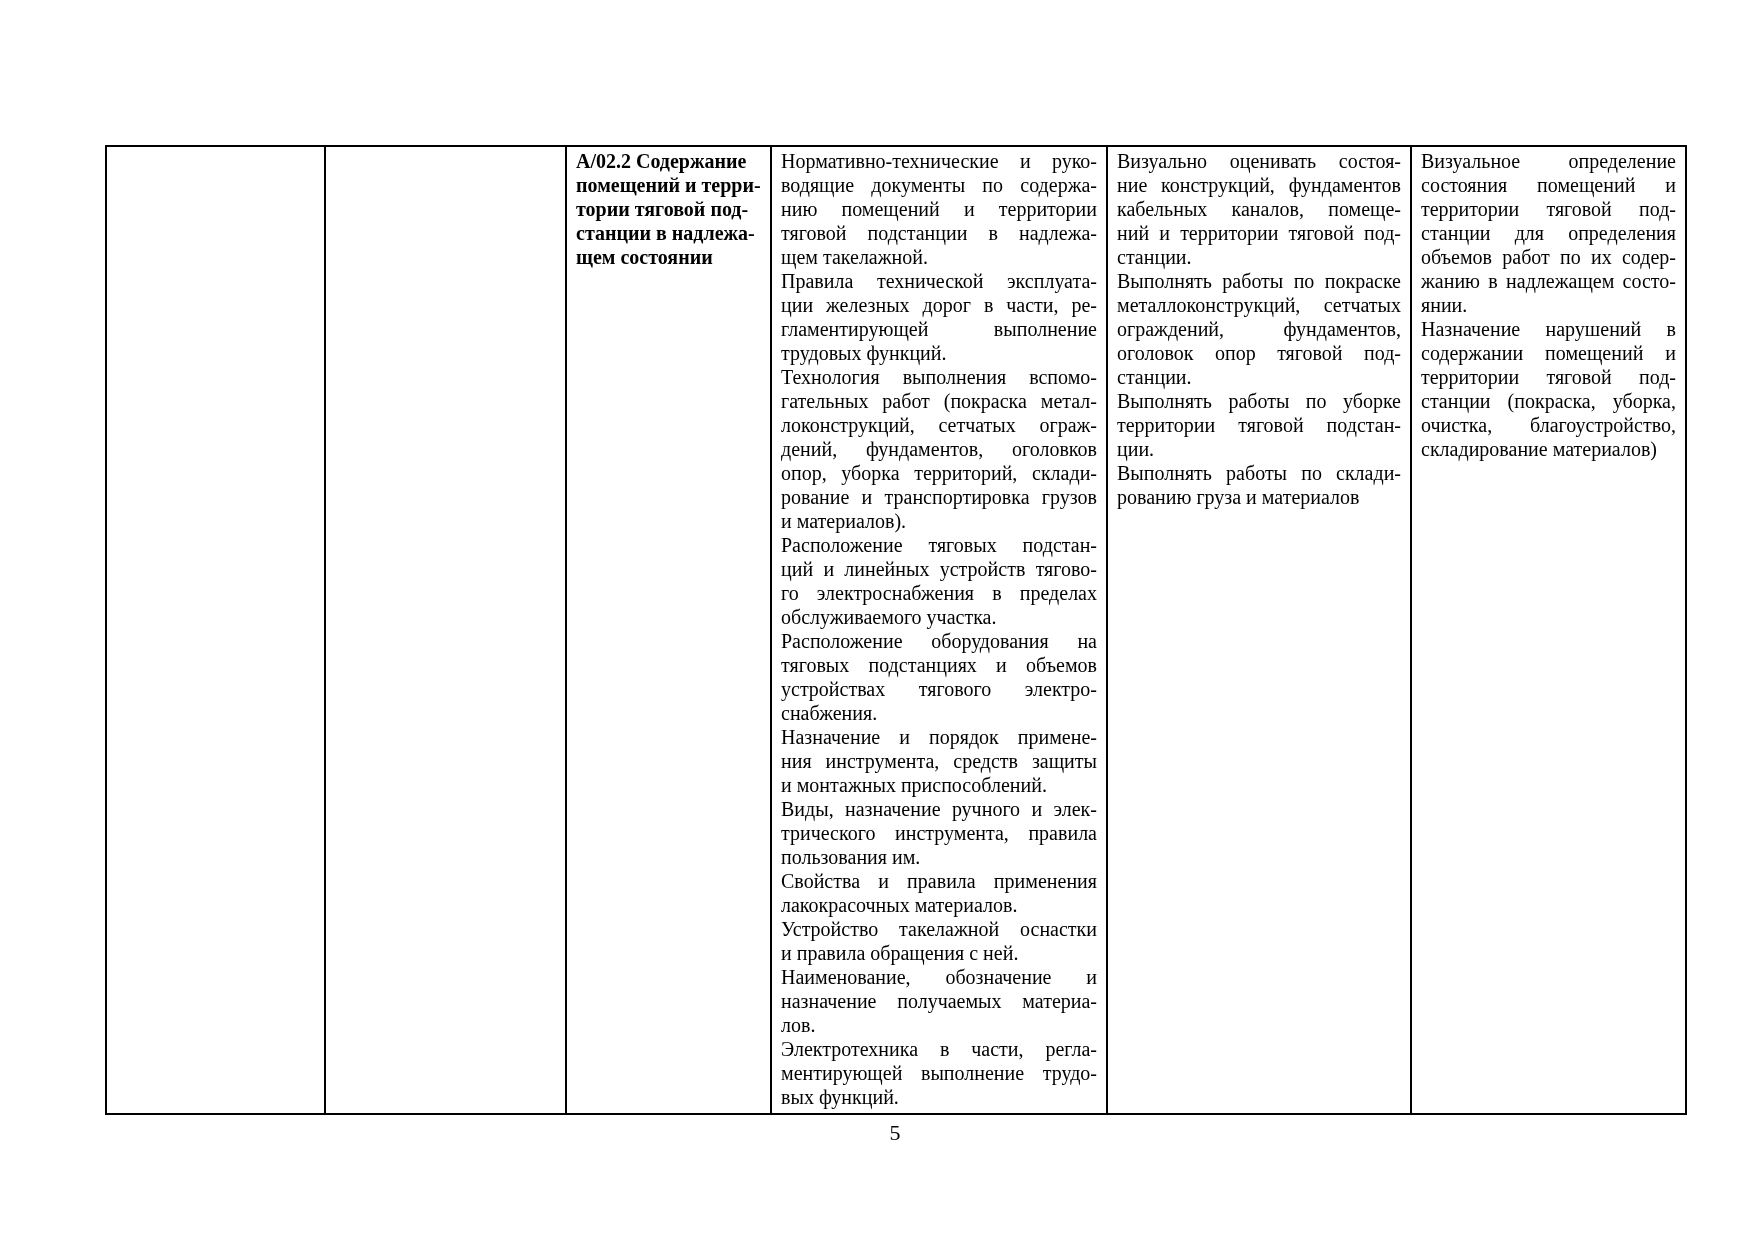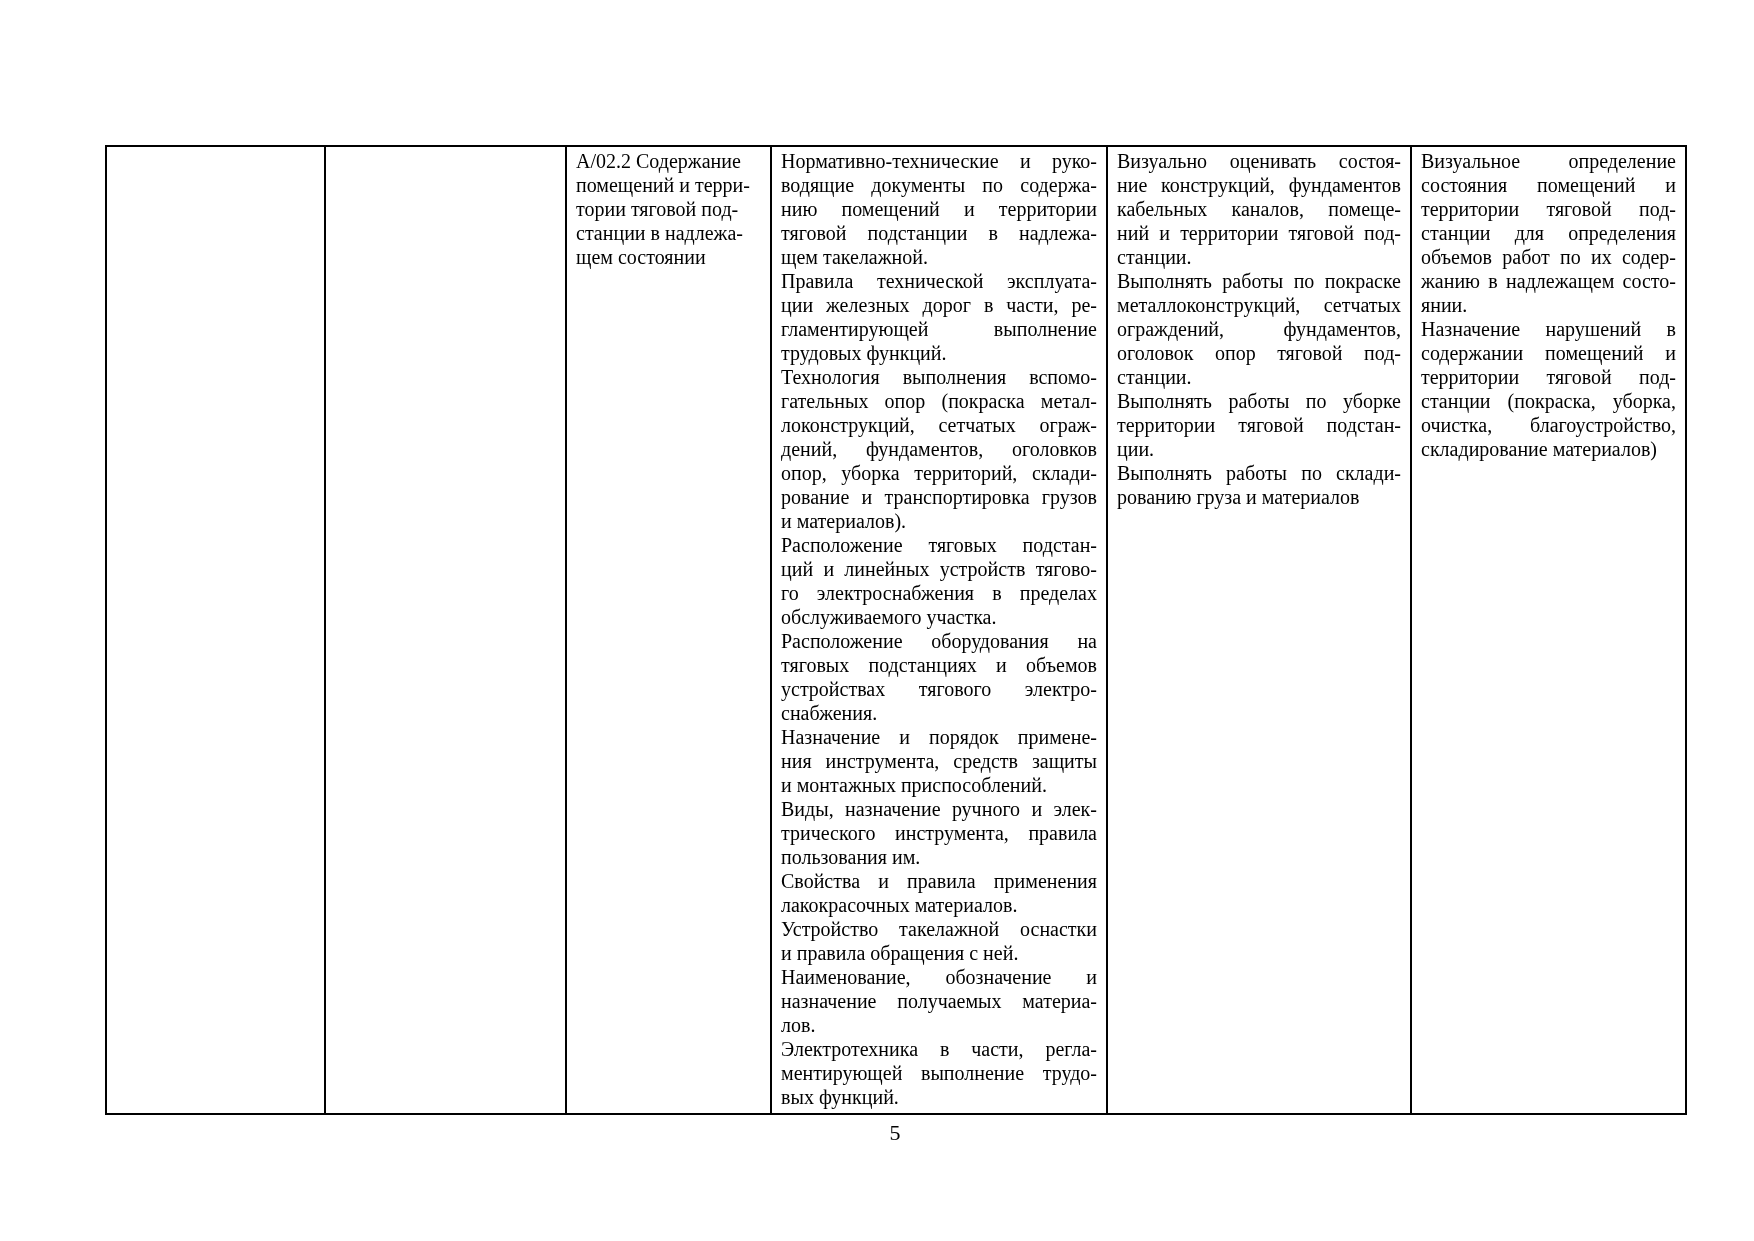--- a/index.html
+++ b/index.html
@@ -31,21 +31,21 @@
     line-height: 24px;
     overflow: hidden;
   }
   .para { margin: 0; }
   .line {
     text-align: justify;
     text-align-last: justify;
     white-space: normal;
   }
   .line.last { text-align-last: left; }
-  td.cell-left .line { text-align: left; text-align-last: left; }
+  td.cell-left .line { text-align: left; text-align-last: left; font-weight: bold; }
   .page-number {
     width: 1580px;
     margin-top: 5px;
     text-align: center;
     font-size: 22px;
     line-height: 26px;
   }
 </style>
 </head>
 <body>
@@ -83,21 +83,21 @@
                 <div class="line last">щем такелажной.</div>
               </div>
               <div class="para">
                 <div class="line">Правила технической эксплуата-</div>
                 <div class="line">ции железных дорог в части, ре-</div>
                 <div class="line">гламентирующей выполнение</div>
                 <div class="line last">трудовых функций.</div>
               </div>
               <div class="para">
                 <div class="line">Технология выполнения вспомо-</div>
-                <div class="line">гательных опор (покраска метал-</div>
+                <div class="line">гательных работ (покраска метал-</div>
                 <div class="line">локонструкций, сетчатых ограж-</div>
                 <div class="line">дений, фундаментов, оголовков</div>
                 <div class="line">опор, уборка территорий, склади-</div>
                 <div class="line">рование и транспортировка грузов</div>
                 <div class="line last">и материалов).</div>
               </div>
               <div class="para">
                 <div class="line">Расположение тяговых подстан-</div>
                 <div class="line">ций и линейных устройств тягово-</div>
                 <div class="line">го электроснабжения в пределах</div>

